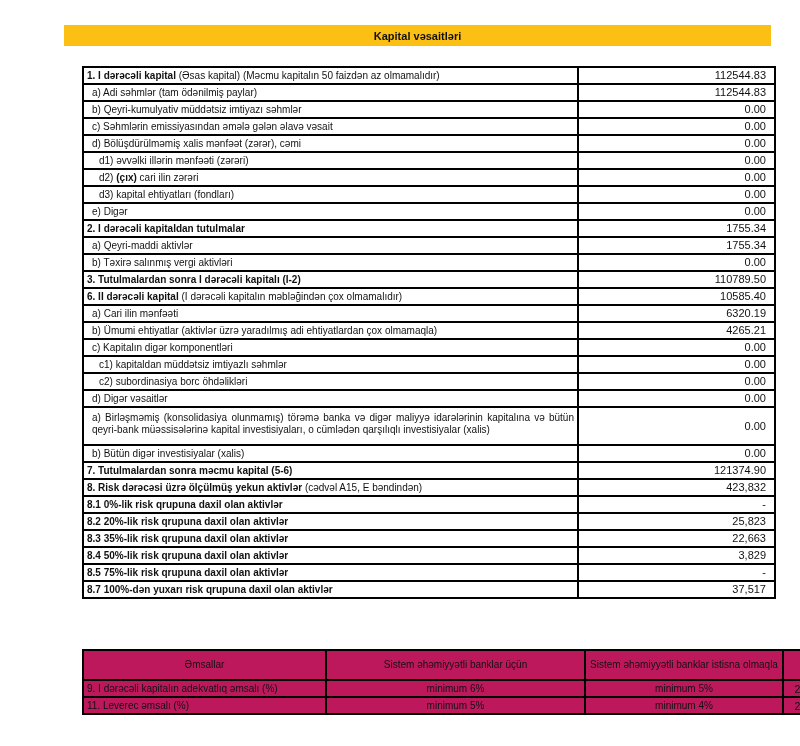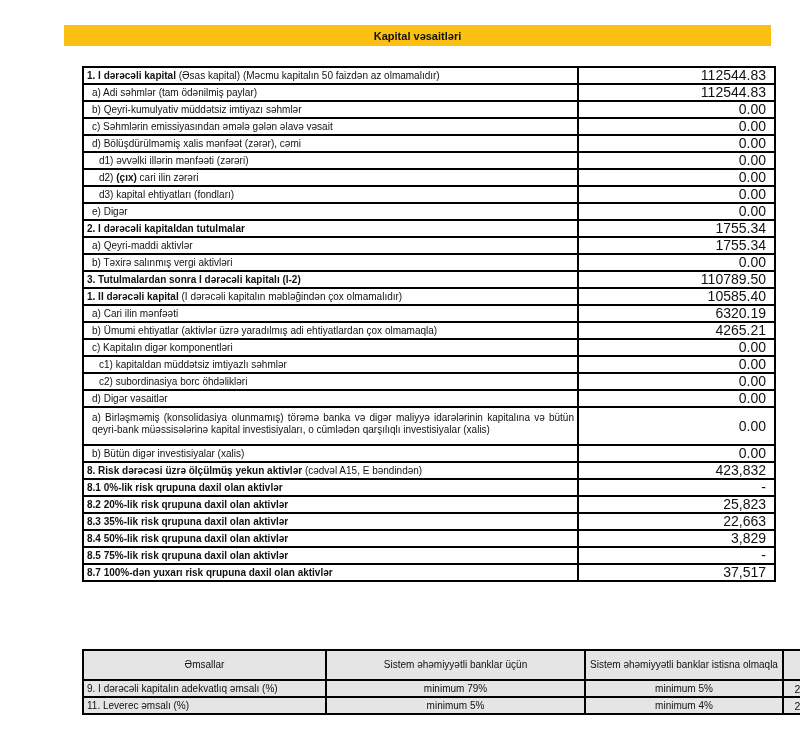--- a/index.html
+++ b/index.html
@@ -16,37 +16,37 @@
 
   .capital-table {
     position: absolute; left: 38px; top: 66px; width: 692px;
     border: 1px solid #000;
   }
   .capital-table td {
     border: 1px solid #000; background: #fff;
     font-size: 10px; line-height: 11px; height: 13px;
     padding: 1px 3px; overflow: hidden; vertical-align: middle;
   }
-  .capital-table td.val { text-align: right; padding-right: 8px; font-size: 14px; }
+  .capital-table td.val { text-align: right; padding-right: 8px; font-size: 11px; }
   .capital-table td.ind1 { padding-left: 8px; }
   .capital-table td.ind2 { padding-left: 15px; }
   .capital-table td.tall { padding-top: 4px; padding-bottom: 8px; text-align: justify; line-height: 12px; }
   .b { font-weight: bold; }
 
   .percent-note {
     position: absolute; left: 38px; top: 631px; width: 752px;
     text-align: right; font-size: 10.5px; font-style: italic;
   }
 
   .ratios-table {
     position: absolute; left: 38px; top: 649px; width: 752px;
     border: 1px solid #000;
   }
   .ratios-table th, .ratios-table td {
-    border: 1px solid #000; background: #e5e5e5;
+    border: 1px solid #000; background: #be185d;
     font-size: 10px; line-height: 12px; font-weight: normal;
     padding: 1px 3px; vertical-align: middle; overflow: hidden;
   }
   .ratios-table th { height: 26px; text-align: center; }
   .ratios-table td { height: 13px; }
   .ratios-table td.c { text-align: center; }
   .ratios-table td.r { text-align: right; padding-right: 4px; font-size: 10.5px; }
 </style>
 </head>
 <body>
@@ -109,21 +109,21 @@
         </tr>
         <tr>
           <td class="lbl ind1"><span>b) Təxirə salınmış vergi aktivləri</span></td>
           <td class="val">0.00</td>
         </tr>
         <tr>
           <td class="lbl ind0"><span class="b">3. Tutulmalardan  sonra I dərəcəli kapitalı (I-2)</span></td>
           <td class="val">110789.50</td>
         </tr>
         <tr>
-          <td class="lbl ind0"><span class="b">1. II dərəcəli kapital</span><span> (I dərəcəli kapitalın məbləğindən çox olmamalıdır)</span></td>
+          <td class="lbl ind0"><span class="b">6. II dərəcəli kapital</span><span> (I dərəcəli kapitalın məbləğindən çox olmamalıdır)</span></td>
           <td class="val">10585.40</td>
         </tr>
         <tr>
           <td class="lbl ind1"><span>a) Cari ilin mənfəəti</span></td>
           <td class="val">6320.19</td>
         </tr>
         <tr>
           <td class="lbl ind1"><span>b) Ümumi ehtiyatlar (aktivlər üzrə yaradılmış adi ehtiyatlardan çox olmamaqla)</span></td>
           <td class="val">4265.21</td>
         </tr>
@@ -143,20 +143,24 @@
           <td class="lbl ind1"><span>d) Digər vəsaitlər</span></td>
           <td class="val">0.00</td>
         </tr>
         <tr>
           <td class="lbl ind1 tall"><span>a) Birləşməmiş (konsolidasiya olunmamış) törəmə banka və digər maliyyə idarələrinin kapitalına və bütün qeyri-bank müəssisələrinə kapital investisiyaları, o cümlədən qarşılıqlı investisiyalar (xalis)</span></td>
           <td class="val">0.00</td>
         </tr>
         <tr>
           <td class="lbl ind1"><span>b) Bütün digər investisiyalar (xalis)</span></td>
           <td class="val">0.00</td>
+        </tr>
+        <tr>
+          <td class="lbl ind0"><span class="b">7. Tutulmalardan  sonra məcmu kapital (5-6)</span></td>
+          <td class="val">121374.90</td>
         </tr>
         <tr>
           <td class="lbl ind0"><span class="b">8. Risk dərəcəsi üzrə ölçülmüş yekun aktivlər</span><span> (cədvəl A15, E bəndindən)</span></td>
           <td class="val">423,832</td>
         </tr>
         <tr>
           <td class="lbl ind0"><span class="b">8.1 0%-lik risk qrupuna daxil olan aktivlər</span></td>
           <td class="val">-</td>
         </tr>
         <tr>
@@ -195,21 +199,21 @@
       <tr>
         <th>Əmsallar</th>
         <th>Sistem əhəmiyyətli banklar üçün</th>
         <th>Sistem əhəmiyyətli banklar istisna olmaqla</th>
         <th>Fakt</th>
       </tr>
     </thead>
     <tbody>
         <tr>
           <td class="">9. I dərəcəli kapitalın adekvatlıq əmsalı (%)</td>
-          <td class="c">minimum 79%</td>
+          <td class="c">minimum 6%</td>
           <td class="c">minimum 5%</td>
           <td class="r">26.14%</td>
         </tr>
         <tr>
           <td class="">11. Leverec əmsalı (%)</td>
           <td class="c">minimum 5%</td>
           <td class="c">minimum 4%</td>
           <td class="r">22.23%</td>
         </tr>
       </tbody>

